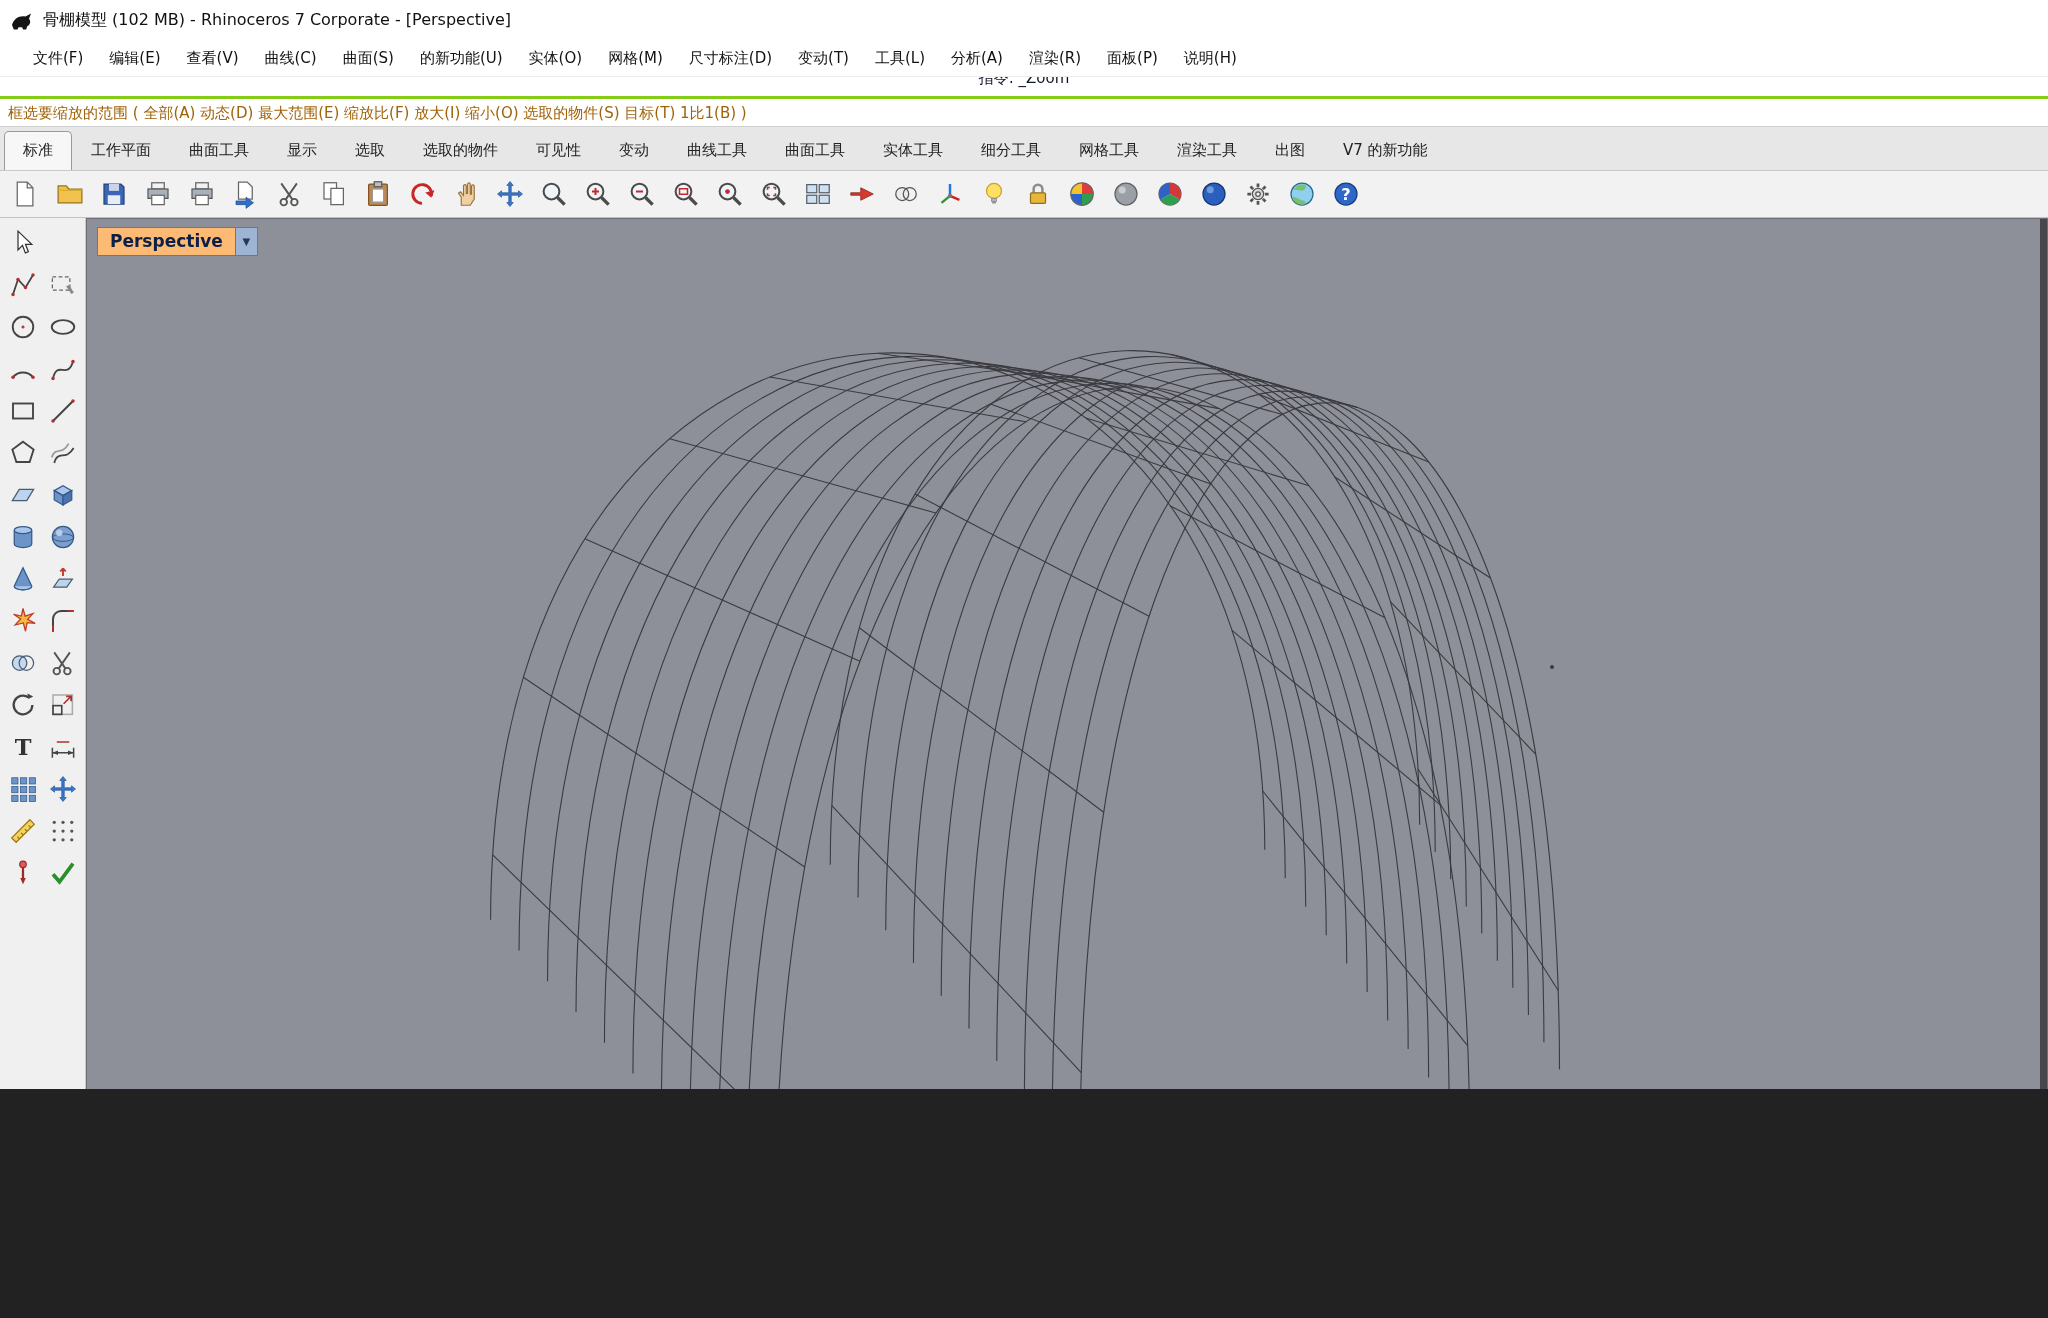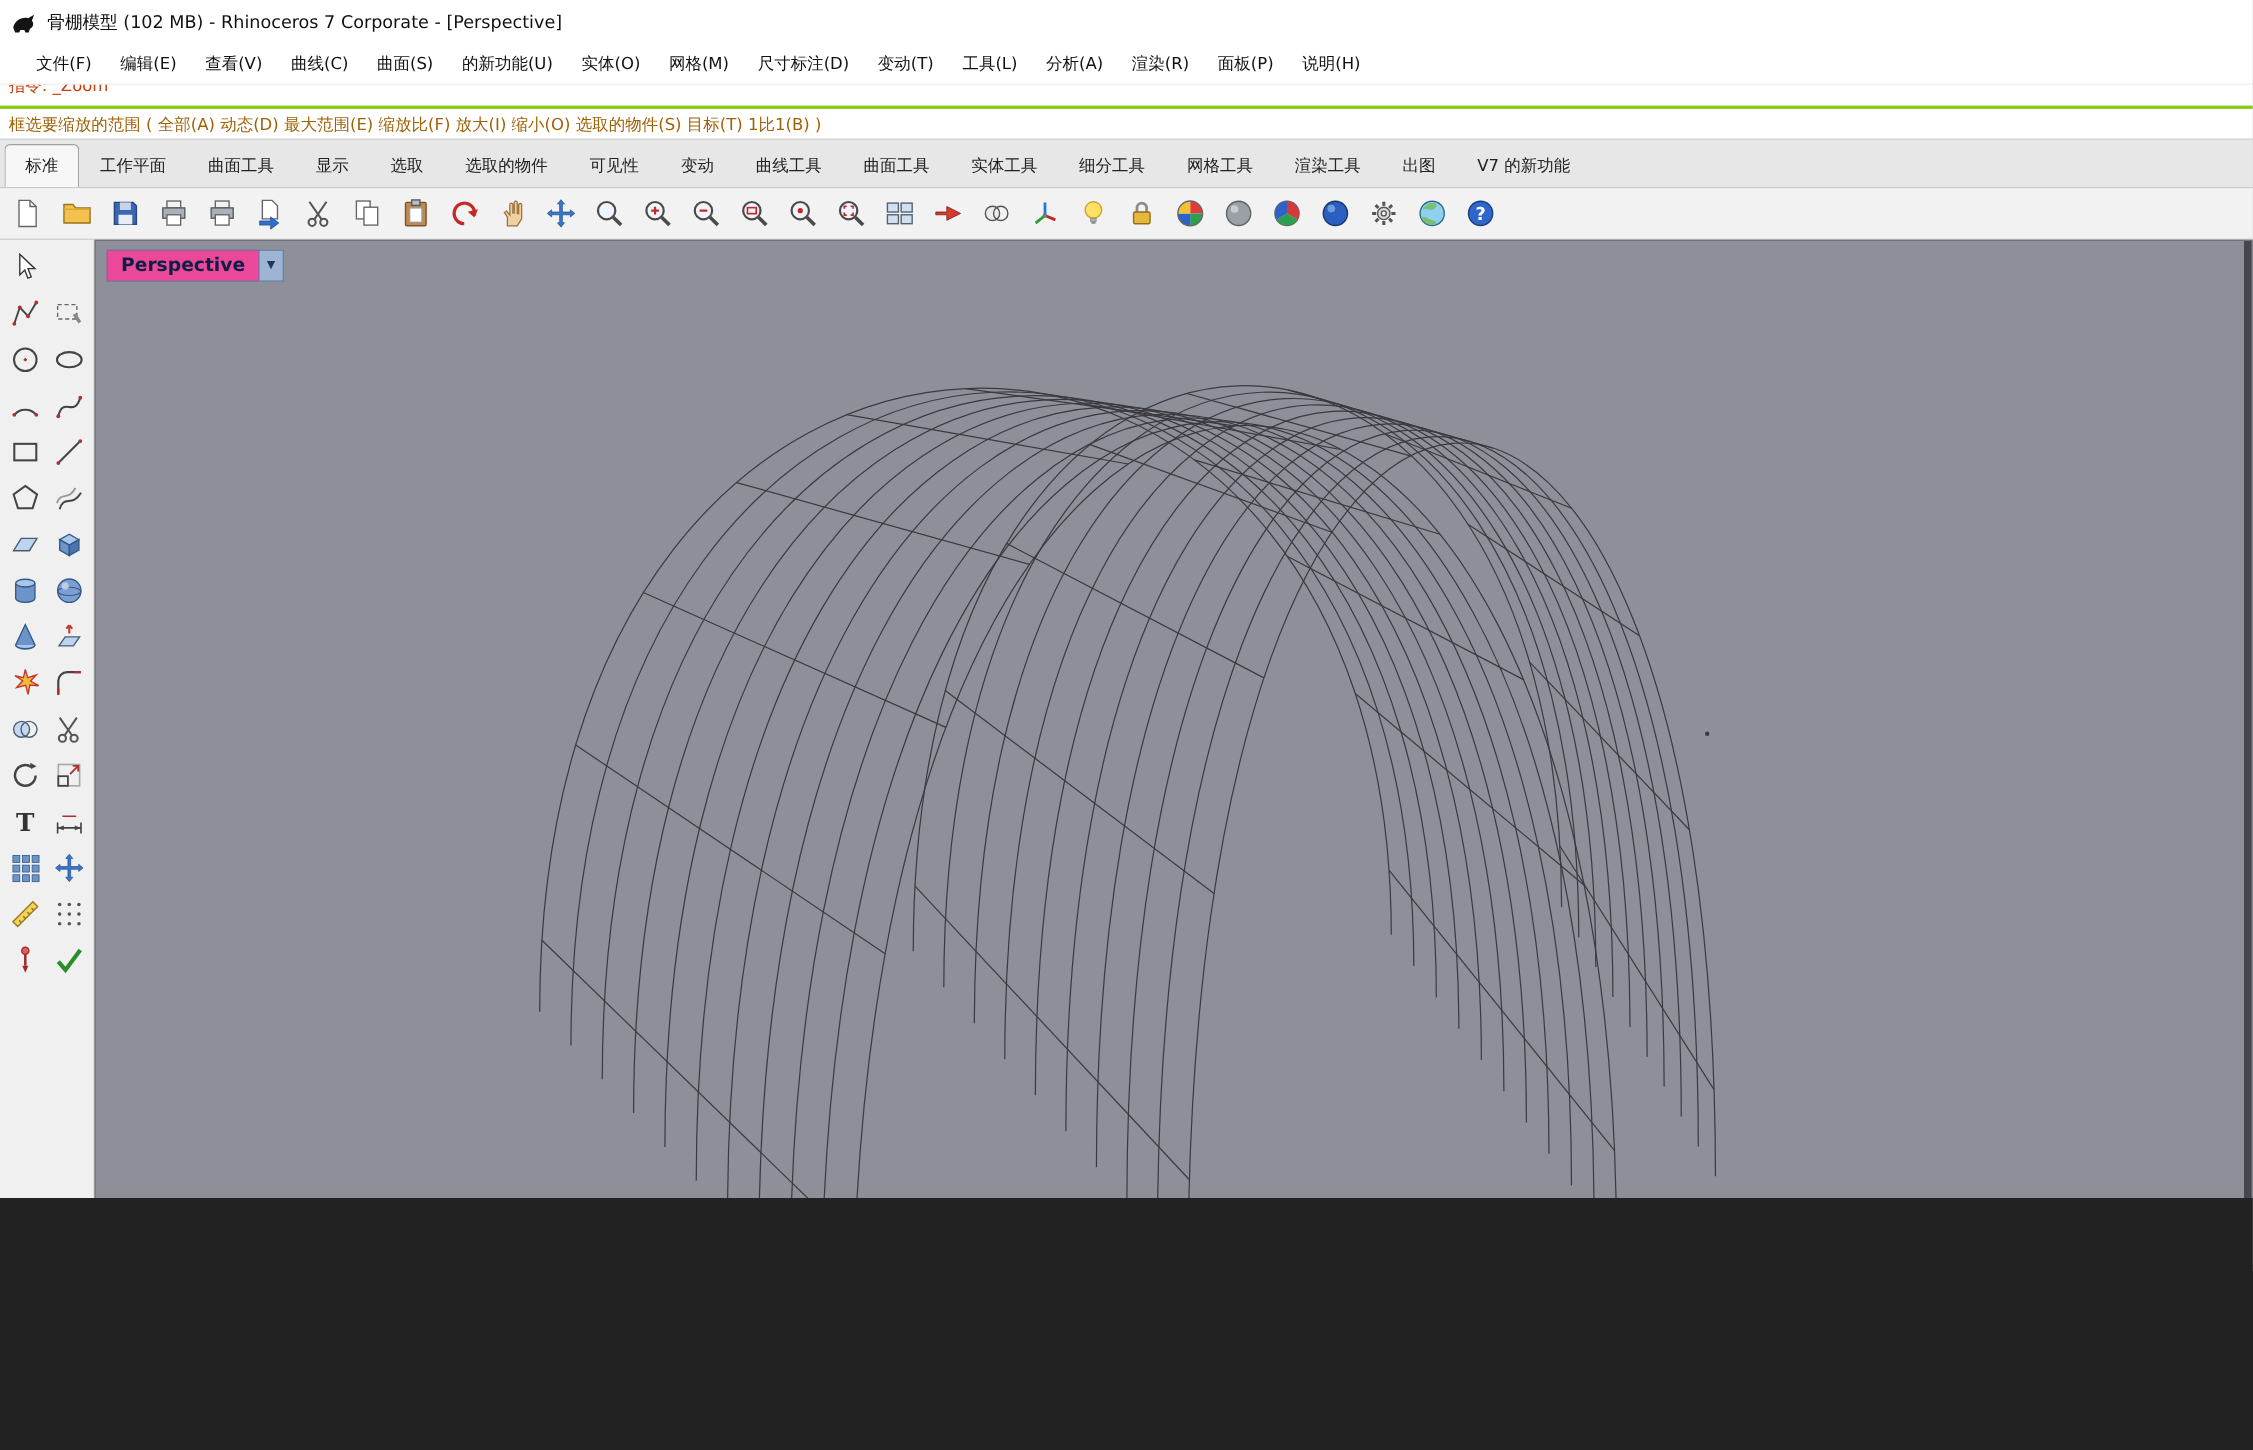--- a/index.html
+++ b/index.html
@@ -6,21 +6,21 @@
   body { margin: 0; background: #222; font-family: "DejaVu Sans", "Liberation Sans", sans-serif; }
   .window { position: relative; width: 2048px; height: 1089px; background: #fff; overflow: hidden; }
 
   .titlebar { height: 40px; display: flex; align-items: center; gap: 9px; padding: 0 10px; background: #fff; font-size: 16px; color: #111; }
   .titlebar svg { width: 24px; height: 24px; flex: 0 0 auto; }
 
   .menubar { height: 36px; display: flex; align-items: center; padding: 0 20px; font-size: 15px; color: #111; background: #fff; }
   .menu-item { padding: 0 13px; white-space: nowrap; cursor: default; }
 
   .cmdarea { background: #fff; }
-  .cmd-cut { height: 20px; overflow: hidden; padding: 0 8px; font-size: 15px; color: #c2410c; border-top: 1px solid #ececec; }
+  .cmd-cut { height: 20px; overflow: hidden; padding: 0 8px; font-size: 15px; color: #0f172a; border-top: 1px solid #ececec; text-align: center; }
   .cmd-cut span { display: block; line-height: 22px; margin-top: -10px; white-space: nowrap; }
   .cmd-options { height: 30px; line-height: 29px; padding: 0 8px; font-size: 15px; color: #a16207; border-top: 3px solid #84cc16; white-space: nowrap; }
   .cmd-prompt { height: 30px; display: flex; align-items: center; padding: 0 8px; font-size: 15px; color: #111; border-top: 1px solid #d8d8d8; }
   .caret { width: 1px; height: 18px; background: #000; margin-left: 5px; }
 
   .tabbar { height: 44px; background: #e7e7e7; border-top: 1px solid #cfcfcf; display: flex; align-items: flex-end; padding: 0 4px; font-size: 15px; color: #222; }
   .tab { padding: 9px 18px 10px 18px; white-space: nowrap; border: 1px solid transparent; border-bottom: none; }
   .tab.active { background: #f7f7f7; border-color: #9a9a9a; border-radius: 5px 5px 0 0; font-weight: normal; }
 
   .toolbar { height: 48px; background: #f2f2f2; border-top: 1px solid #c9c9c9; border-bottom: 1px solid #c2c2c2; display: flex; align-items: center; gap: 8px; padding: 0 8px; }
@@ -28,21 +28,21 @@
   .tbtn svg { width: 30px; height: 30px; }
 
   .main { display: flex; height: 1070px; }
   .side-toolbar { width: 86px; background: #f0f0f0; border-right: 1px solid #cacaca; padding: 6px 4px; display: grid; grid-template-columns: 38px 38px; gap: 4px 2px; align-content: start; }
   .sbtn { width: 38px; height: 38px; display: flex; align-items: center; justify-content: center; }
   .sbtn svg { width: 30px; height: 30px; }
 
   .viewport { position: relative; flex: 1; background: #8e9099; border: 1px solid #6e6e76; overflow: hidden; }
   .viewport > svg.wf { position: absolute; inset: 0; width: 100%; height: 100%; }
   .vp-label { position: absolute; left: 10px; top: 8px; display: flex; z-index: 3; }
-  .vp-title { background: #ec4899; border: 1px solid #5c7aa3; color: #0b1f47; font-weight: bold; font-size: 17px; padding: 3px 12px 4px 12px; }
+  .vp-title { background: #fdba74; border: 1px solid #5c7aa3; color: #0b1f47; font-weight: bold; font-size: 17px; padding: 3px 12px 4px 12px; }
   .vp-caret { background: #9db4d2; border: 1px solid #5c7aa3; border-left: none; width: 22px; display: flex; align-items: center; justify-content: center; font-size: 10px; color: #22395f; }
   .cursor-dot { position: absolute; width: 4px; height: 4px; border-radius: 50%; background: #3a3a3e; z-index: 2; }
   .panel-edge { position: absolute; right: 0; top: 0; bottom: 0; width: 7px; background: #46464c; z-index: 2; }
 </style>
 </head>
 <body>
 
 <div class="window">
 
   <div class="titlebar">

